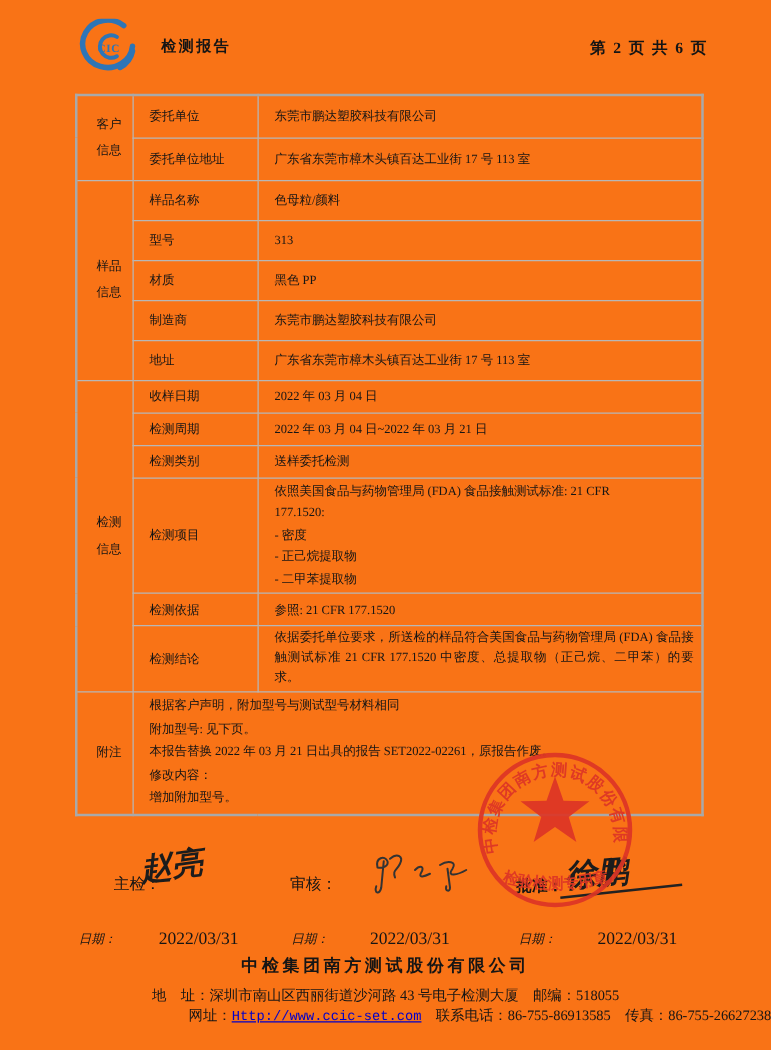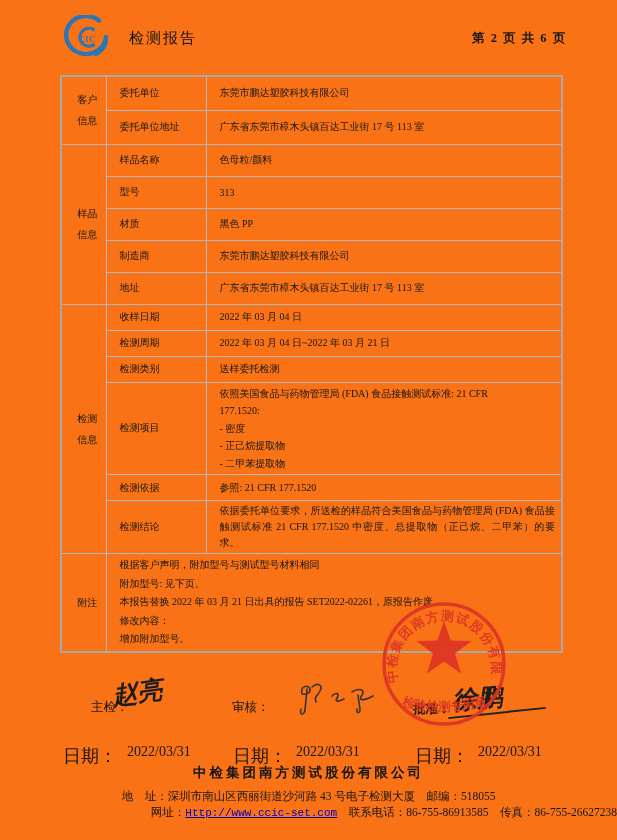--- a/index.html
+++ b/index.html
@@ -1,21 +1,21 @@
 <!DOCTYPE html>
 <html><head>
 <meta charset="utf-8">
 <style>
   html,body{margin:0;padding:0;background:#fff;}
   .page{position:relative;width:617px;height:840px;background:#f97316;overflow:hidden;
         font-family:"Liberation Serif","DejaVu Serif",serif;color:#151515;}
 
   
   .logo{position:absolute;left:62px;top:15px;width:50px;height:46px;}
-  .hdr-title{position:absolute;left:129px;top:29px;font-size:15px;font-weight:normal;letter-spacing:2px;}
+  .hdr-title{position:absolute;left:129px;top:29px;font-size:12px;font-weight:bold;letter-spacing:2px;}
   .hdr-no{position:absolute;left:236px;top:30px;font-size:12.5px;font-weight:bold;}
   .hdr-pages{position:absolute;left:472px;top:30px;font-size:12.5px;font-weight:bold;letter-spacing:1.5px;}
 
   
   table.main{position:absolute;left:60px;top:75px;width:501px;border-collapse:collapse;
              table-layout:fixed;border:2px solid #a9a9a9;font-size:10px;}
   table.main td{border:1.5px solid #b7b7b7;vertical-align:middle;
                 padding:2px 6px 2px 13px;overflow:hidden;}
   td.sec{text-align:center;padding:0;line-height:21px;}
   col.c1{width:45px;} col.c2{width:100px;} col.c3{width:356px;}
@@ -27,21 +27,21 @@
   td.notes{vertical-align:top;padding-top:5px;line-height:18.5px;}
 
   
   .abs{position:absolute;}
   .sig-label{font-size:12.5px;}
   .sig-name{font-size:25px;font-style:italic;font-weight:bold;color:#1c1c1c;
             font-family:"DejaVu Serif",serif;display:inline-block;}
   .sig1{left:112px;top:676px;transform:rotate(-8deg);}
   .sig3{left:452px;top:682px;transform:rotate(-5deg);}
   .sig-tail{left:448px;top:712px;width:98px;border-bottom:2px solid #222;transform:rotate(-6deg);}
-  .date-label{font-size:18px;}
+  .date-label{font-size:10px;font-style:italic;}
   .date-val{font-size:14px;}
 
   
   .stamp{position:absolute;left:362px;top:586px;width:168px;height:160px;opacity:.92;pointer-events:none;}
 
   
   .f-company{position:absolute;left:0;top:764px;width:100%;text-align:center;
              font-size:13.5px;font-weight:bold;letter-spacing:3px;}
   .f-line{position:absolute;left:0;width:100%;text-align:center;font-size:11.5px;}
   .f-line2{top:789px;}

